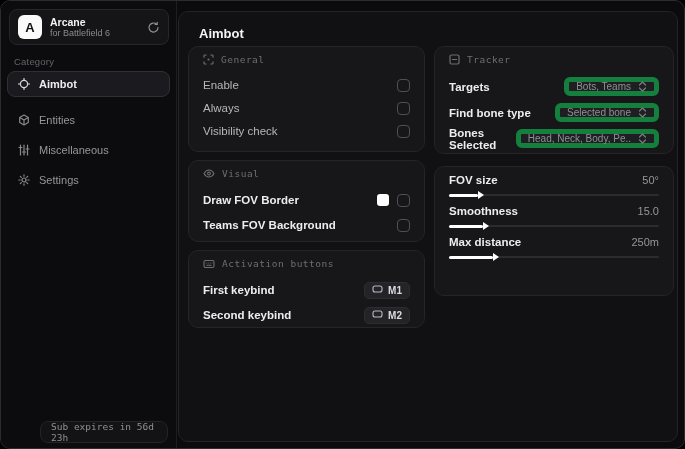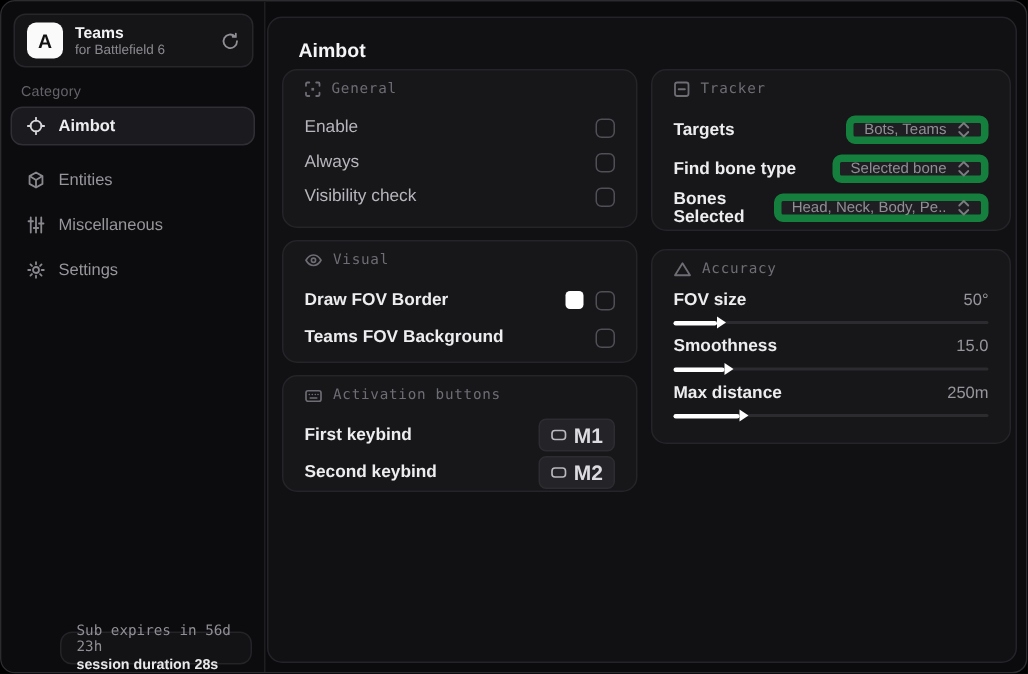--- a/index.html
+++ b/index.html
@@ -91,23 +91,23 @@
   .row + .row { margin-top:1px; }
   .row-label-dim { font-size:11.5px; color:#b6b6bc; }
   .row-label { font-size:11.5px; font-weight:bold; color:#ededf0; }
   .checkbox {
     width:13px; height:13px; border:1.5px solid #4f4f56; border-radius:4px;
     background:transparent; flex:0 0 auto; cursor:pointer;
   }
   .right-group { display:flex; align-items:center; gap:8px; }
   .swatch { width:12px; height:12px; border-radius:3px; flex:0 0 auto; cursor:pointer; }
   .key-chip {
-    display:flex; align-items:center; gap:5px;
+    display:flex; align-items:flex-start; gap:5px;
     background:#232328; border:1px solid #2c2c31; border-radius:5px;
-    padding:2px 7px; font-size:14px; font-weight:bold; color:#dcdce0;
+    padding:2px 7px; font-size:10px; font-weight:bold; color:#dcdce0;
     cursor:pointer;
   }
   .key-chip .kico { display:flex; color:#b9b9bf; }
   .select-btn {
     display:flex; align-items:center; gap:7px;
     background:#1f1f23; border:5px solid #15803d; border-radius:6px;
     padding:2px 7px; height:19px;
     font-size:10px; color:#8f8f96; cursor:pointer; white-space:nowrap;
   }
   .select-btn .cico { display:flex; color:#7b7b82; }
@@ -133,21 +133,21 @@
 </head>
 <body>
 
 <div class="window">
 
   <div class="sidebar">
 
     <div class="logo-card">
       <div class="logo-badge">A</div>
       <div class="logo-text">
-        <div class="logo-title">Teams</div>
+        <div class="logo-title">Arcane</div>
         <div class="logo-sub">for Battlefield 6</div>
       </div>
       <span class="logo-action">
         <svg width="13" height="13" viewBox="0 0 13 13" fill="none" stroke="currentColor" stroke-width="1.2" stroke-linecap="round">
           <path d="M11 6.5a4.5 4.5 0 1 1-1.4-3.25"></path>
           <path d="M10.2 1.4v2.1H8.1"></path>
         </svg>
       </span>
     </div>
 
@@ -187,21 +187,20 @@
             <circle cx="6" cy="6" r="2"></circle>
             <path d="M6 .8v1.4M6 9.8v1.4M.8 6h1.4M9.8 6h1.4M2.3 2.3l1 1M8.7 8.7l1 1M9.7 2.3l-1 1M3.3 8.7l-1 1"></path>
           </svg>
         </span>
         <span>Settings</span>
       </div>
     </div>
 
     <div class="side-footer">
       <div class="sub-expires">Sub expires in 56d 23h</div>
-      <div class="session-duration">session duration 28s</div>
     </div>
   </div>
 
   <div class="main">
     <div class="main-title">Aimbot</div>
 
     <div class="col-left">
 
       <div class="card" style="height:106px">
         <div class="sec-head">
@@ -326,28 +325,20 @@
             <span class="cico">
               <svg width="9" height="11" viewBox="0 0 9 11" fill="none" stroke="currentColor" stroke-width="1.2" stroke-linecap="round" stroke-linejoin="round">
                 <path d="M1.5 4L4.5 1l3 3M1.5 7l3 3 3-3"></path>
               </svg>
             </span>
           </span>
         </div>
       </div>
 
       <div class="card" style="height:130px">
-        <div class="sec-head">
-          <span class="sico">
-            <svg width="12" height="11" viewBox="0 0 12 11" fill="none" stroke="currentColor" stroke-width="1.2" stroke-linejoin="round">
-              <path d="M6 1.5L11 9.5H1z"></path>
-            </svg>
-          </span>
-          <span>Accuracy</span>
-        </div>
 
         <div class="slider-group">
           <div class="slider-labels">
             <span class="row-label">FOV size</span>
             <span class="slider-value">50°</span>
           </div>
           <div class="slider-track">
             <div class="slider-fill" style="width: 14%;"></div>
           </div>
         </div>

